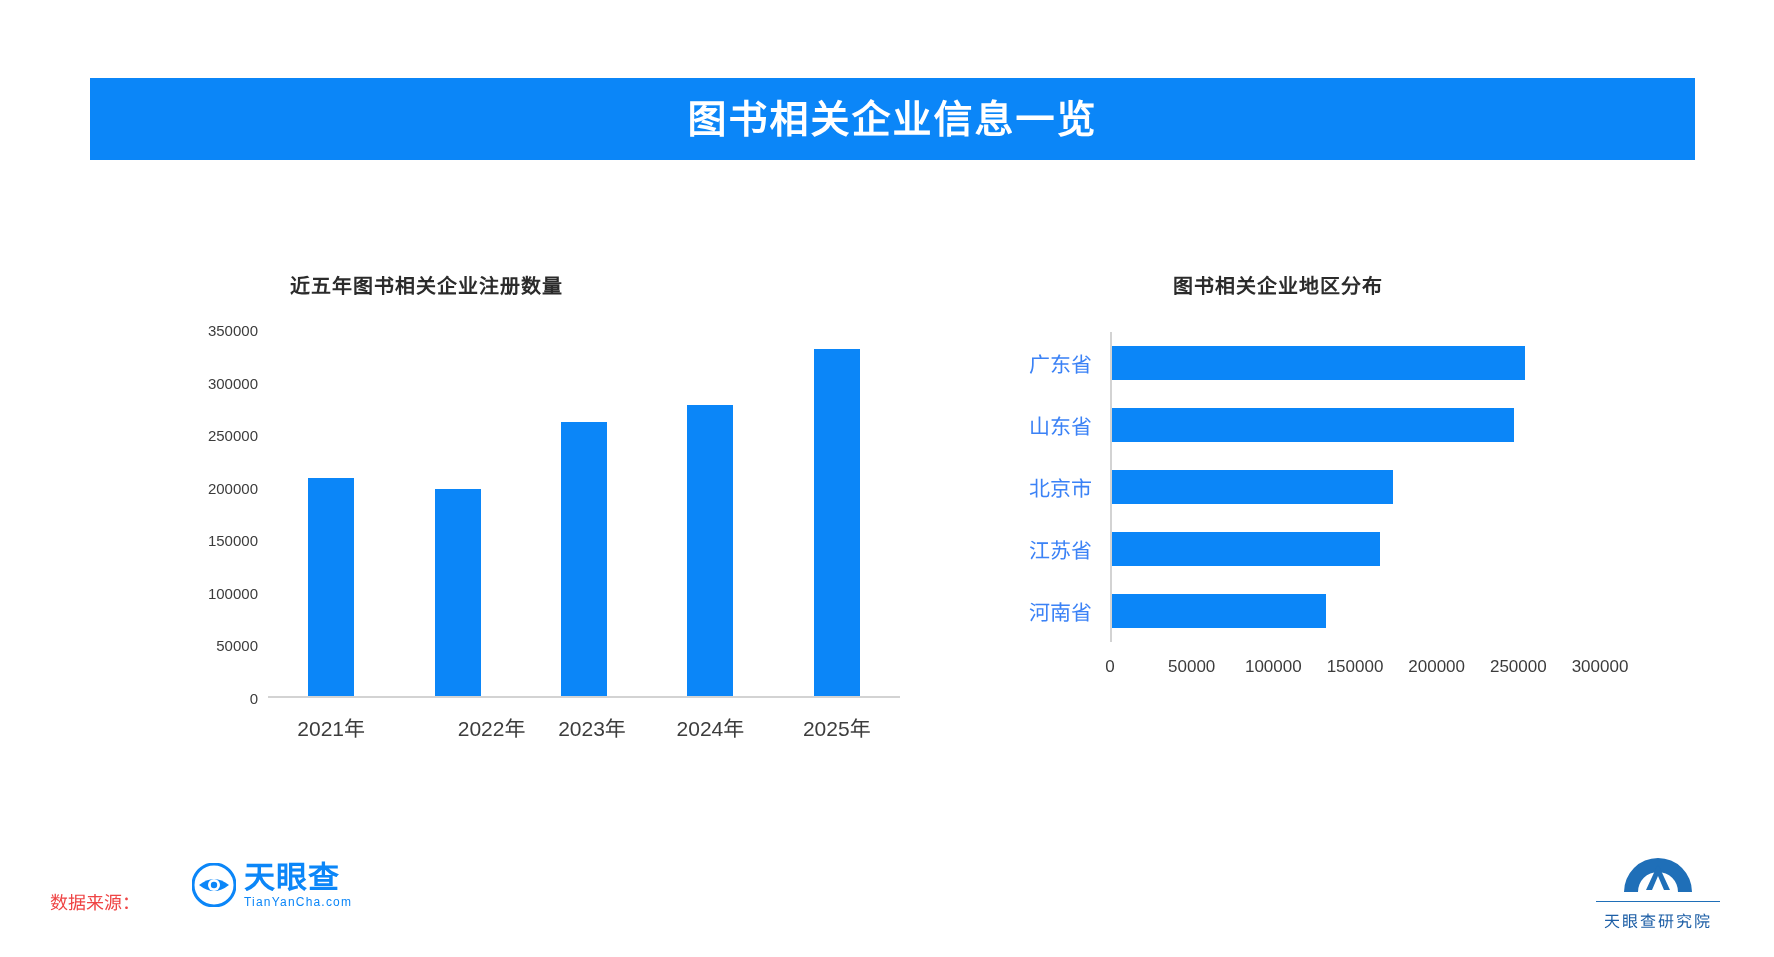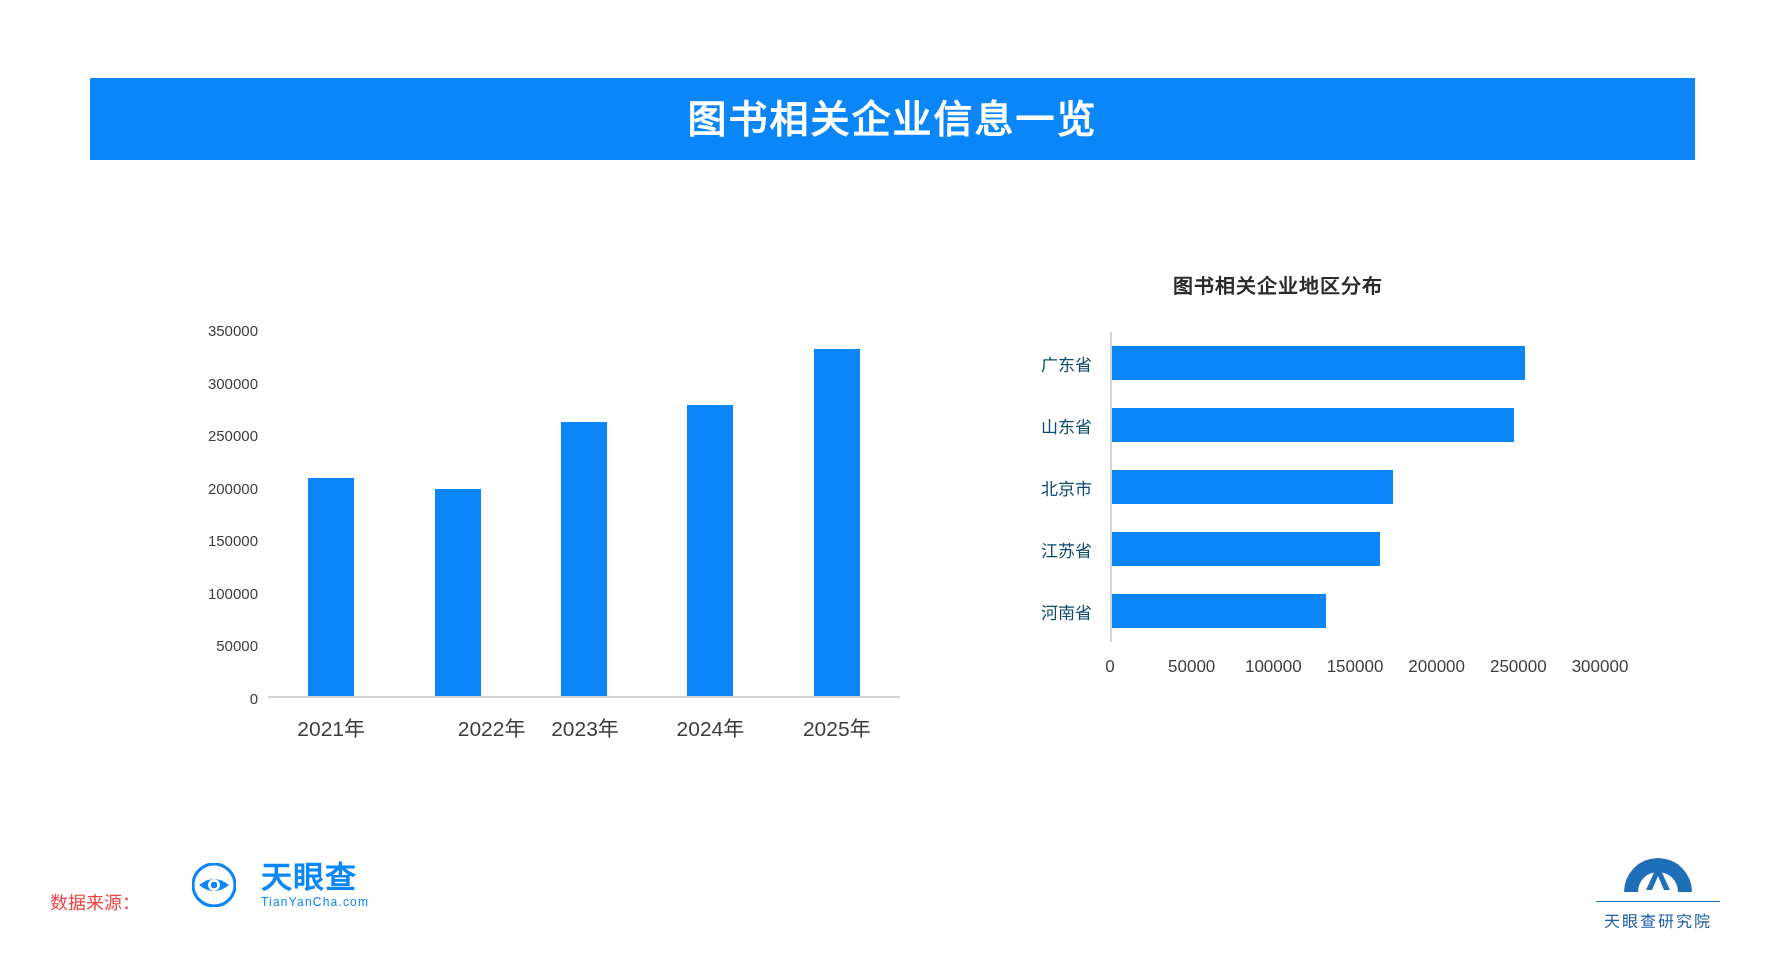--- a/index.html
+++ b/index.html
@@ -126,22 +126,22 @@
     position: absolute;
     left: 0px;
     top: 102px;
     width: 700px;
     height: 440px;
   }
   .h-cat {
     position: absolute;
     right: 0;
     transform: translateY(-50%);
-    font-size: 17px;
-    color: #0c4a6e;
+    font-size: 21px;
+    color: #3b82f6;
     white-space: nowrap;
   }
   .h-catcol {
     position: absolute;
     left: 0px;
     top: 0px;
     width: 92px;
     height: 310px;
   }
   .h-plot {
@@ -182,21 +182,21 @@
     font-size: 18px;
     color: #ef4444;
     white-space: nowrap;
   }
   .logo-main {
     position: absolute;
     left: 192px;
     top: 862px;
     display: flex;
     align-items: center;
-    gap: 25px;
+    gap: 8px;
   }
   .logo-mark {
     width: 44px;
     height: 44px;
     flex: 0 0 auto;
   }
   .logo-text-wrap {
     display: flex;
     flex-direction: column;
     line-height: 1;
@@ -242,40 +242,41 @@
 </head>
 <body>
 
 <div id="page">
 
   <div class="banner">
     <div class="banner-title">图书相关企业信息一览</div>
   </div>
 
   <div class="panel" id="panel-left">
+    <div class="panel-title" id="left-title">近五年图书相关企业注册数量</div>
 
     <div class="vchart">
       <div class="v-ylabels" id="v-ylabels">
           <div class="v-ylabel" style="top: 368px;">0</div>
           <div class="v-ylabel" style="top: 315.429px;">50000</div>
           <div class="v-ylabel" style="top: 262.857px;">100000</div>
           <div class="v-ylabel" style="top: 210.286px;">150000</div>
           <div class="v-ylabel" style="top: 157.714px;">200000</div>
           <div class="v-ylabel" style="top: 105.143px;">250000</div>
           <div class="v-ylabel" style="top: 52.5714px;">300000</div>
           <div class="v-ylabel" style="top: 0px;">350000</div>
         </div>
       <div class="v-plot" id="v-plot">
         <div class="v-axis"></div>
       <div class="v-bar" style="height: 217.646px; left: 40.2px; background: rgb(11, 134, 248);"></div>
           <div class="v-xlabel" style="left: 63.2px;">2021年</div>
           <div class="v-bar" style="height: 207.131px; left: 166.6px; background: rgb(11, 134, 248);"></div>
           <div class="v-xlabel" style="left: 189.6px; margin-left: 34px;">2022年</div>
           <div class="v-bar" style="height: 274.423px; left: 293px; background: rgb(11, 134, 248);"></div>
-          <div class="v-xlabel" style="left: 317px;">2023年</div>
+          <div class="v-xlabel" style="left: 324px;">2023年</div>
           <div class="v-bar" style="height: 291.246px; left: 419.4px; background: rgb(11, 134, 248);"></div>
           <div class="v-xlabel" style="left: 442.4px;">2024年</div>
           <div class="v-bar" style="height: 346.971px; left: 545.8px; background: rgb(11, 134, 248);"></div>
           <div class="v-xlabel" style="left: 568.8px;">2025年</div>
         </div>
     </div>
   </div>
 
   <div class="panel" id="panel-right">
     <div class="panel-title" id="right-title">图书相关企业地区分布</div>

